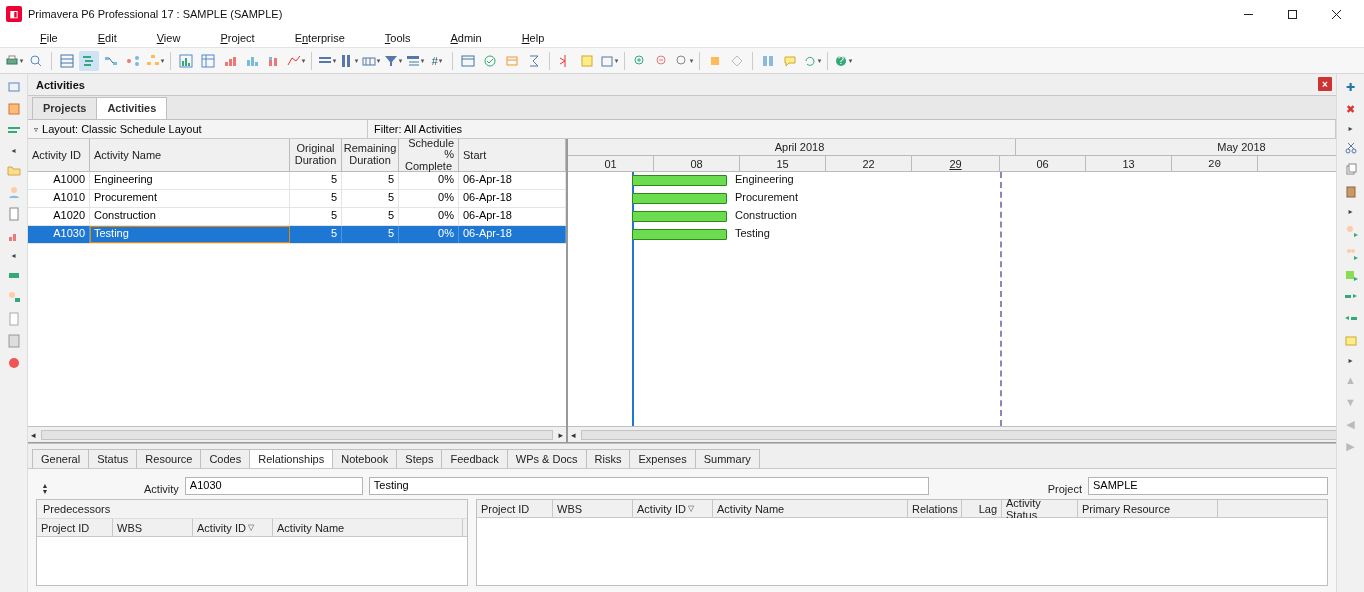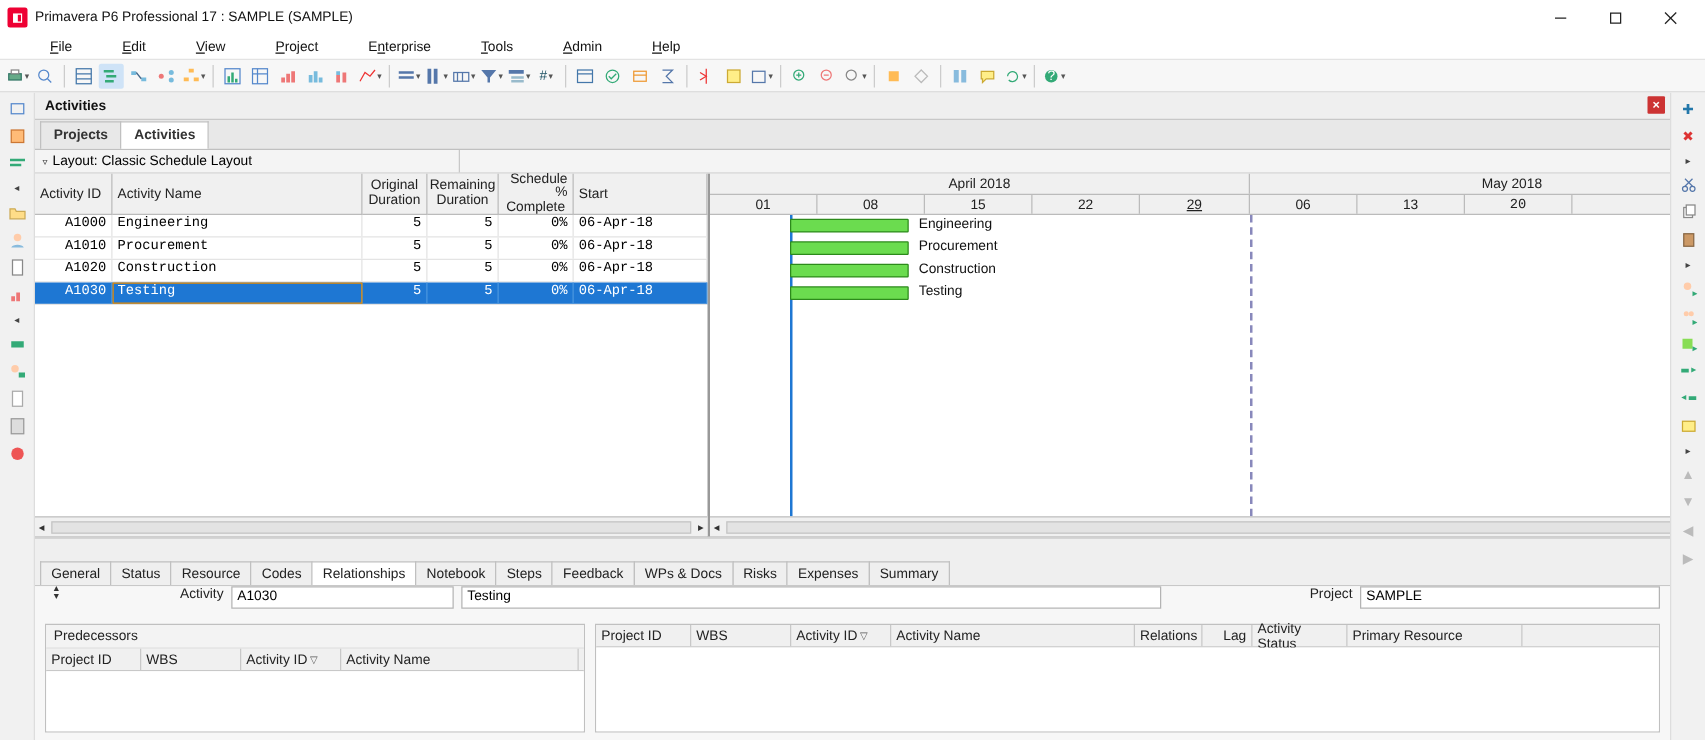--- a/index.html
+++ b/index.html
@@ -49,55 +49,55 @@
 .grid-gantt-row { flex:1; display:flex; min-height:0; border-bottom:1px solid #999;}
 
 
 .agrid { width: 543px; display:flex; flex-direction:column; border-right:2px solid #999; background:#fff;}
 .aghead { display:flex; height:33px; background:#f0f0f0; }
 .aghead .col { border-right:1px solid #bbb; border-bottom:1px solid #bbb; display:flex; align-items:center; justify-content:flex-start; padding:2px 4px; color:#222; text-align:left;}
 .aghead .col.num { text-align:right; justify-content:flex-end;}
 .aghead .col.twoline { flex-direction:column; align-items:center; justify-content:center; line-height:1.05;}
 .agbody { flex:1; overflow:hidden;}
 .arow { display:flex; height:18px; border-bottom:1px solid #e4e4e4;}
-.arow .cell { border-right:1px solid #e4e4e4; padding:1px 4px; overflow:hidden; white-space:nowrap;font-family:Liberation Mono, monospace; }
+.arow .cell { border-right:1px solid #e4e4e4; padding:1px 4px; overflow:hidden; white-space:nowrap; }
 .arow .cell.num { text-align:right;}
 .arow.sel { background:#1e77d3; color:#fff;}
 .arow.sel .cell { border-right-color:#4a97e0;}
 .arow.sel .cell.aname { outline:1px solid #e68a00; outline-offset:-1px; }
 
 .w-id{width:62px;} .w-name{width:200px;} .w-od{width:52px;} .w-rd{width:57px;} .w-sp{width:60px;} .w-st{width:107px; flex:1;}
 
 .agfoot { height:16px; background:#f0f0f0; border-top:1px solid #c0c0c0; display:flex; align-items:center; position:relative;}
 .agfoot .arr { font-size:9px; color:#333; padding:0 3px;}
 .agfoot .sb { flex:1; background:#e3e3e3; height:10px; margin:0 2px; border:1px solid #c4c4c4;}
 
 
 .gantt { flex:1; display:flex; flex-direction:column; background:#fff;}
 .ghead { height:33px; display:flex; flex-direction:column; background:#f0f0f0; border-bottom:1px solid #bbb;}
 .ghead .gmonths { flex:1; display:flex;}
-.ghead .gmonths .gm { border-right:1px solid #bbb; display:flex; align-items:center; justify-content:center; color:#222;}
+.ghead .gmonths .gm { border-right:1px solid #bbb; display:flex; align-items:center; justify-content:center; color:#222;margin-left:16px;}
 .ghead .gdays { height:16px; display:flex; border-top:1px solid #bbb;}
 .ghead .gdays .gd { border-right:1px solid #bbb; display:flex; align-items:center; justify-content:center; font-size:11px; color:#222;}
 .gbody { flex:1; position:relative; overflow:hidden;}
 .gline-today { position:absolute; top:0; bottom:0; width:0; border-left:2px dashed #88b; left:432px;}
 .gline-blue { position:absolute; top:0; bottom:0; width:0; border-left:2px solid #1e77d3; left:64px;}
 .gbar-row { position:absolute; left:0; right:0; height:18px;}
 .gbar { position:absolute; height:11px; top:3px; background:#6bdc4f; border:1px solid #2c8a1b; border-radius:1px;}
 .gbar-label { position:absolute; top:1px; font-size:11px; color:#111; white-space:nowrap;}
 .gfoot { height:16px; background:#f0f0f0; border-top:1px solid #c0c0c0; display:flex; align-items:center;}
 .gfoot .arr{font-size:9px;color:#333;padding:0 3px;}
 .gfoot .sb{flex:1;background:#e3e3e3;height:10px;border:1px solid #c4c4c4;margin:0 2px;}
 
 
 .details { border-top:1px solid #c0c0c0; background:#f7f7f7; display:flex; flex-direction:column;}
-.dtabs { height:38px; background:#efefef; border-bottom:1px solid #c8c8c8; display:flex; align-items:flex-end; padding-left:4px;}
+.dtabs { height:25px; background:#efefef; border-bottom:1px solid #c8c8c8; display:flex; align-items:flex-end; padding-left:4px;}
 .dtab { padding:3px 8px; border:1px solid #c0c0c0; border-bottom:none; background:#efefef; margin-right:-1px; color:#222;}
 .dtab.active { background:#fff;}
-.dact-row { height:26px; display:flex; align-items:flex-start; padding:0 8px; gap:6px; background:#f7f7f7;}
+.dact-row { height:26px; display:flex; align-items:flex-end; padding:0 8px; gap:6px; background:#f7f7f7;}
 .dact-row .spin { width:18px; display:flex; flex-direction:column; align-items:center; margin-right:24px;}
 .dact-row .spin span{font-size:7px; line-height:6px; color:#333;}
 .dact-row label { color:#222; margin-left:60px;}
 .dact-row .fld { background:#fff; border:1px solid #b4b4b4; height:18px; padding:1px 4px; }
 .relbox-row { display:flex; gap:8px; padding:4px 8px 6px; }
 .relbox { flex:1; border:1px solid #c0c0c0; background:#fff; display:flex; flex-direction:column;}
 .relbox .rb-title { padding:3px 6px; color:#222; background:#f3f3f3; border-bottom:1px solid #ddd;}
 .relbox .rb-head { display:flex; background:#f0f0f0; border-bottom:1px solid #c8c8c8; height:18px;}
 .relbox .rb-head .rc { border-right:1px solid #c8c8c8; padding:1px 4px; color:#222; display:flex; align-items:center;}
 .relbox .rb-body { flex:1; min-height:48px; background:#fff;}
@@ -436,20 +436,21 @@
     <div class="panel-title">
       <span>Activities</span>
       <div class="close-x">×</div>
     </div>
     <div class="tabs-row">
       <div class="tab">Projects</div>
       <div class="tab active">Activities</div>
     </div>
     <div class="layout-row">
       <div class="lseg" style="width:340px">Layout: Classic Schedule Layout</div>
+      <div class="lseg" style="flex:1">Filter: All Activities</div>
     </div>
 
     <div class="grid-gantt-row">
 
       <div class="agrid">
         <div class="aghead">
           <div class="col w-id">Activity ID</div>
           <div class="col w-name">Activity Name</div>
           <div class="col w-od num twoline">
               <span>Original</span>

